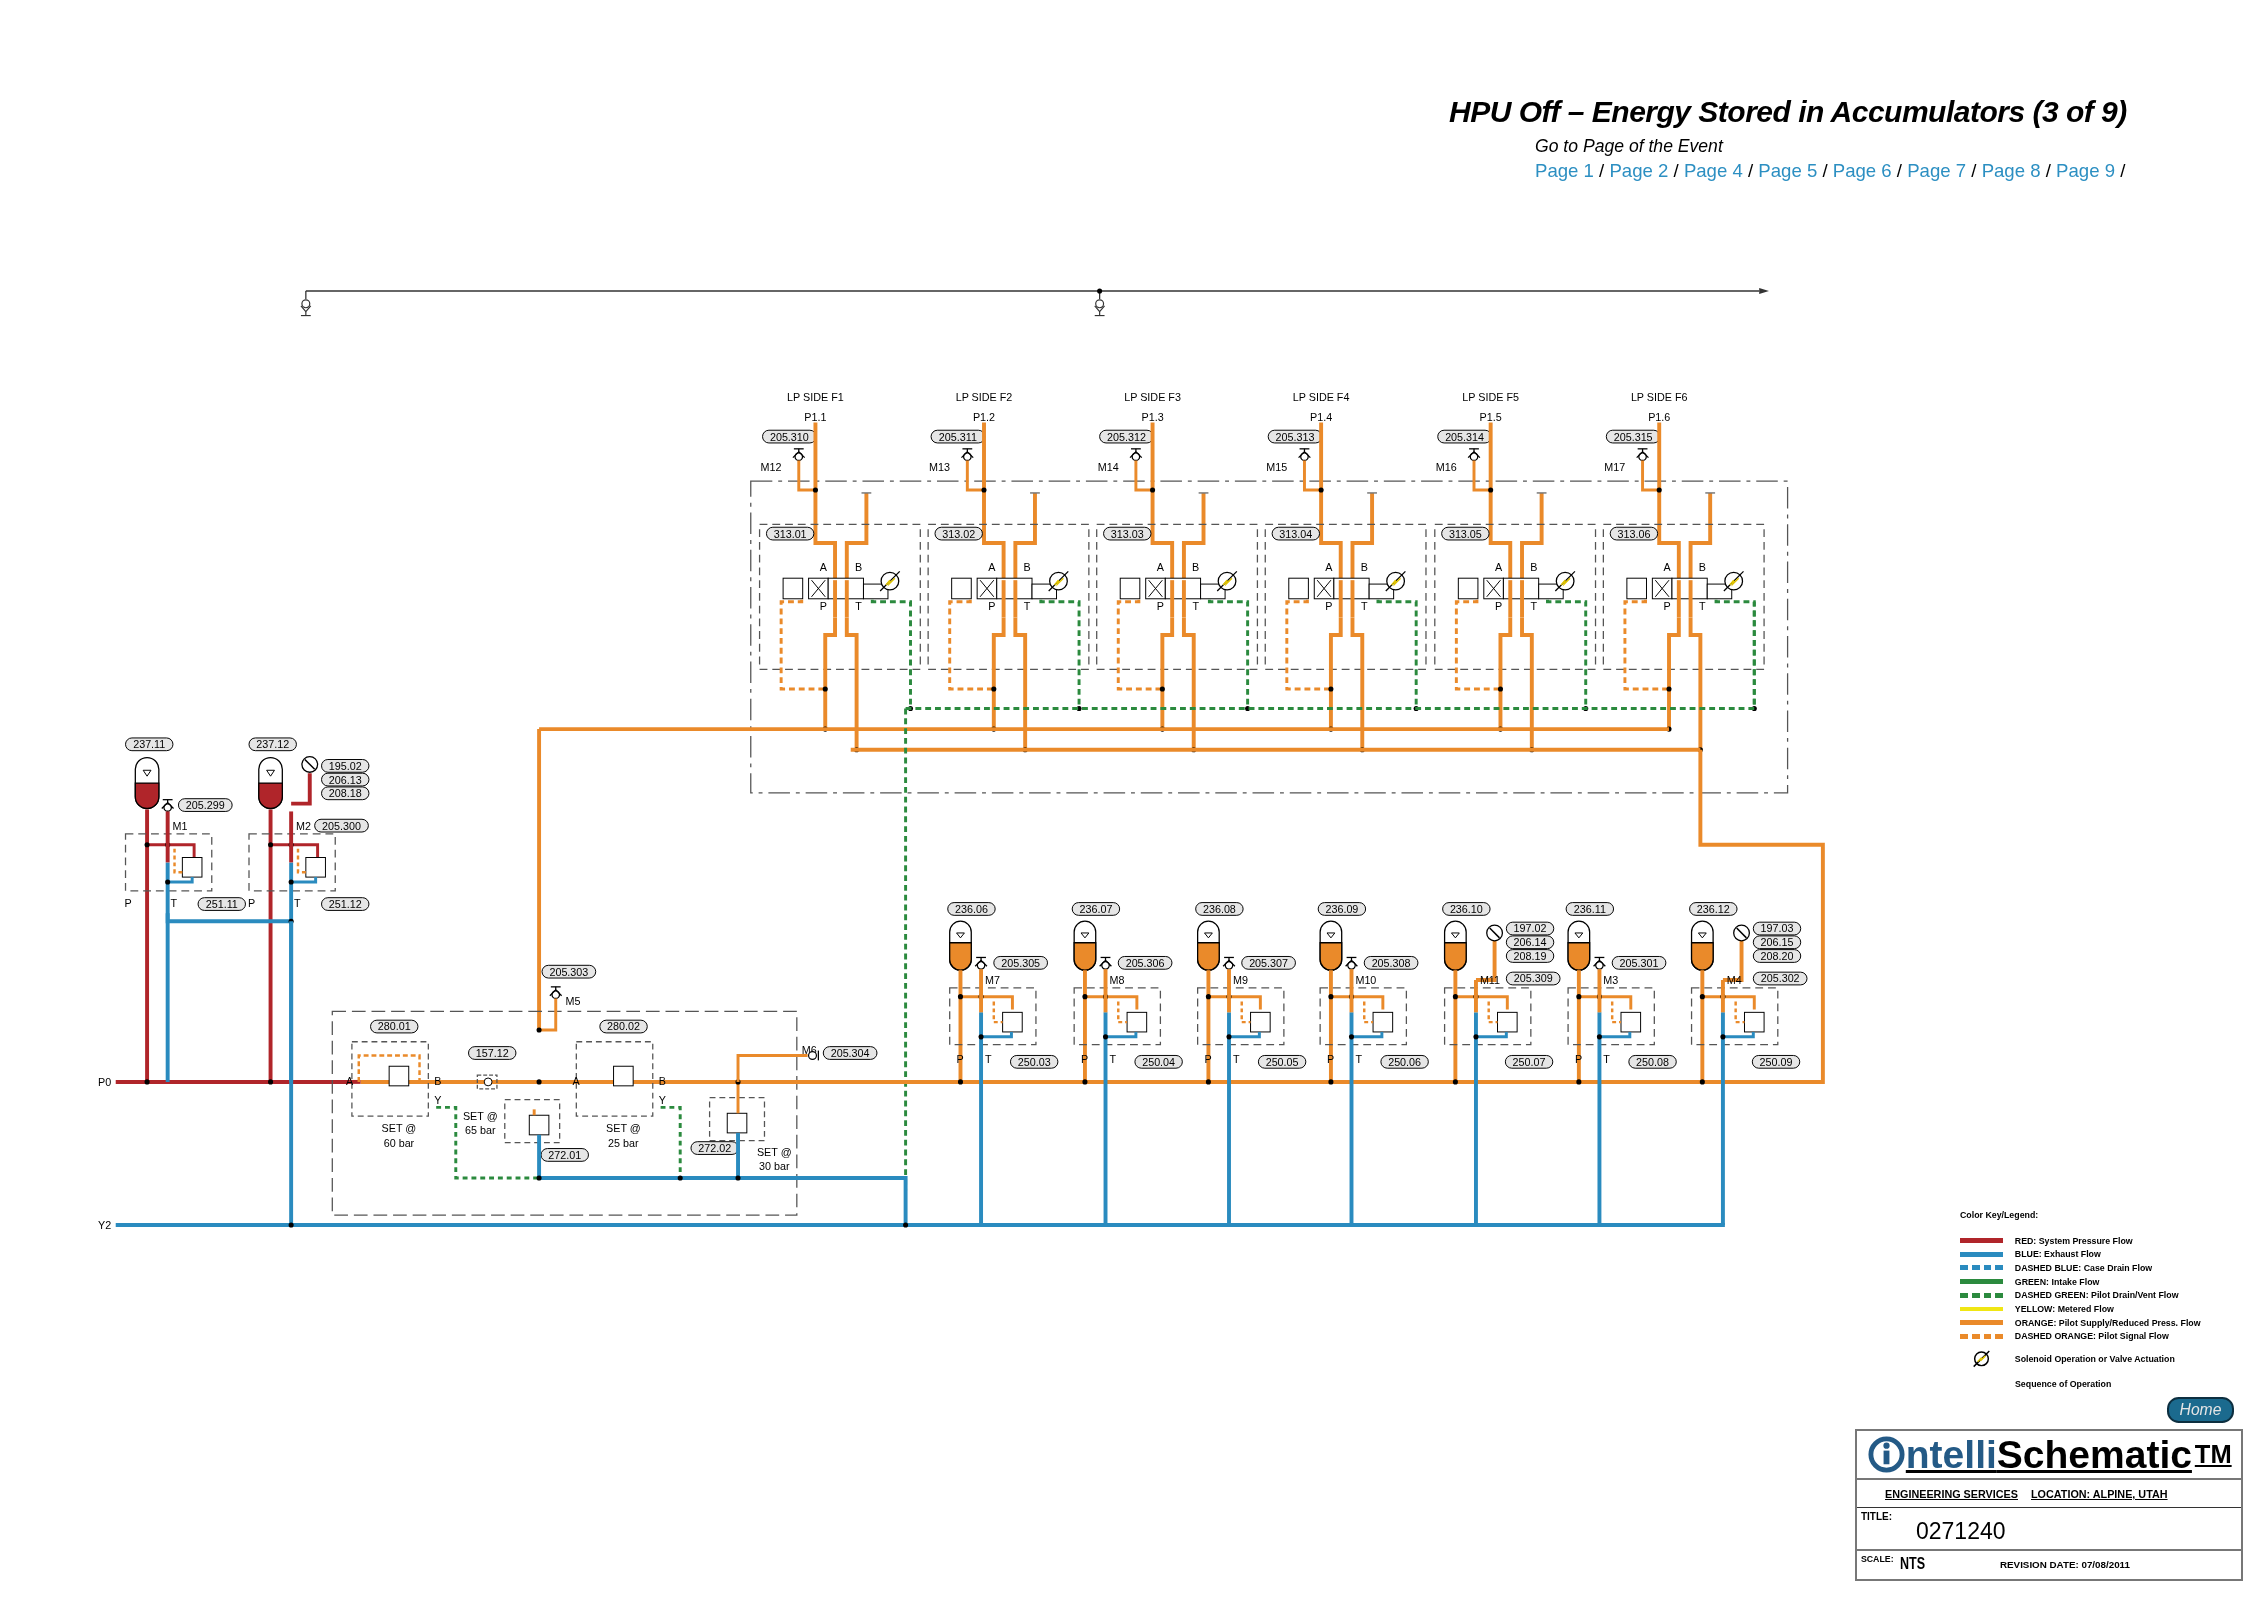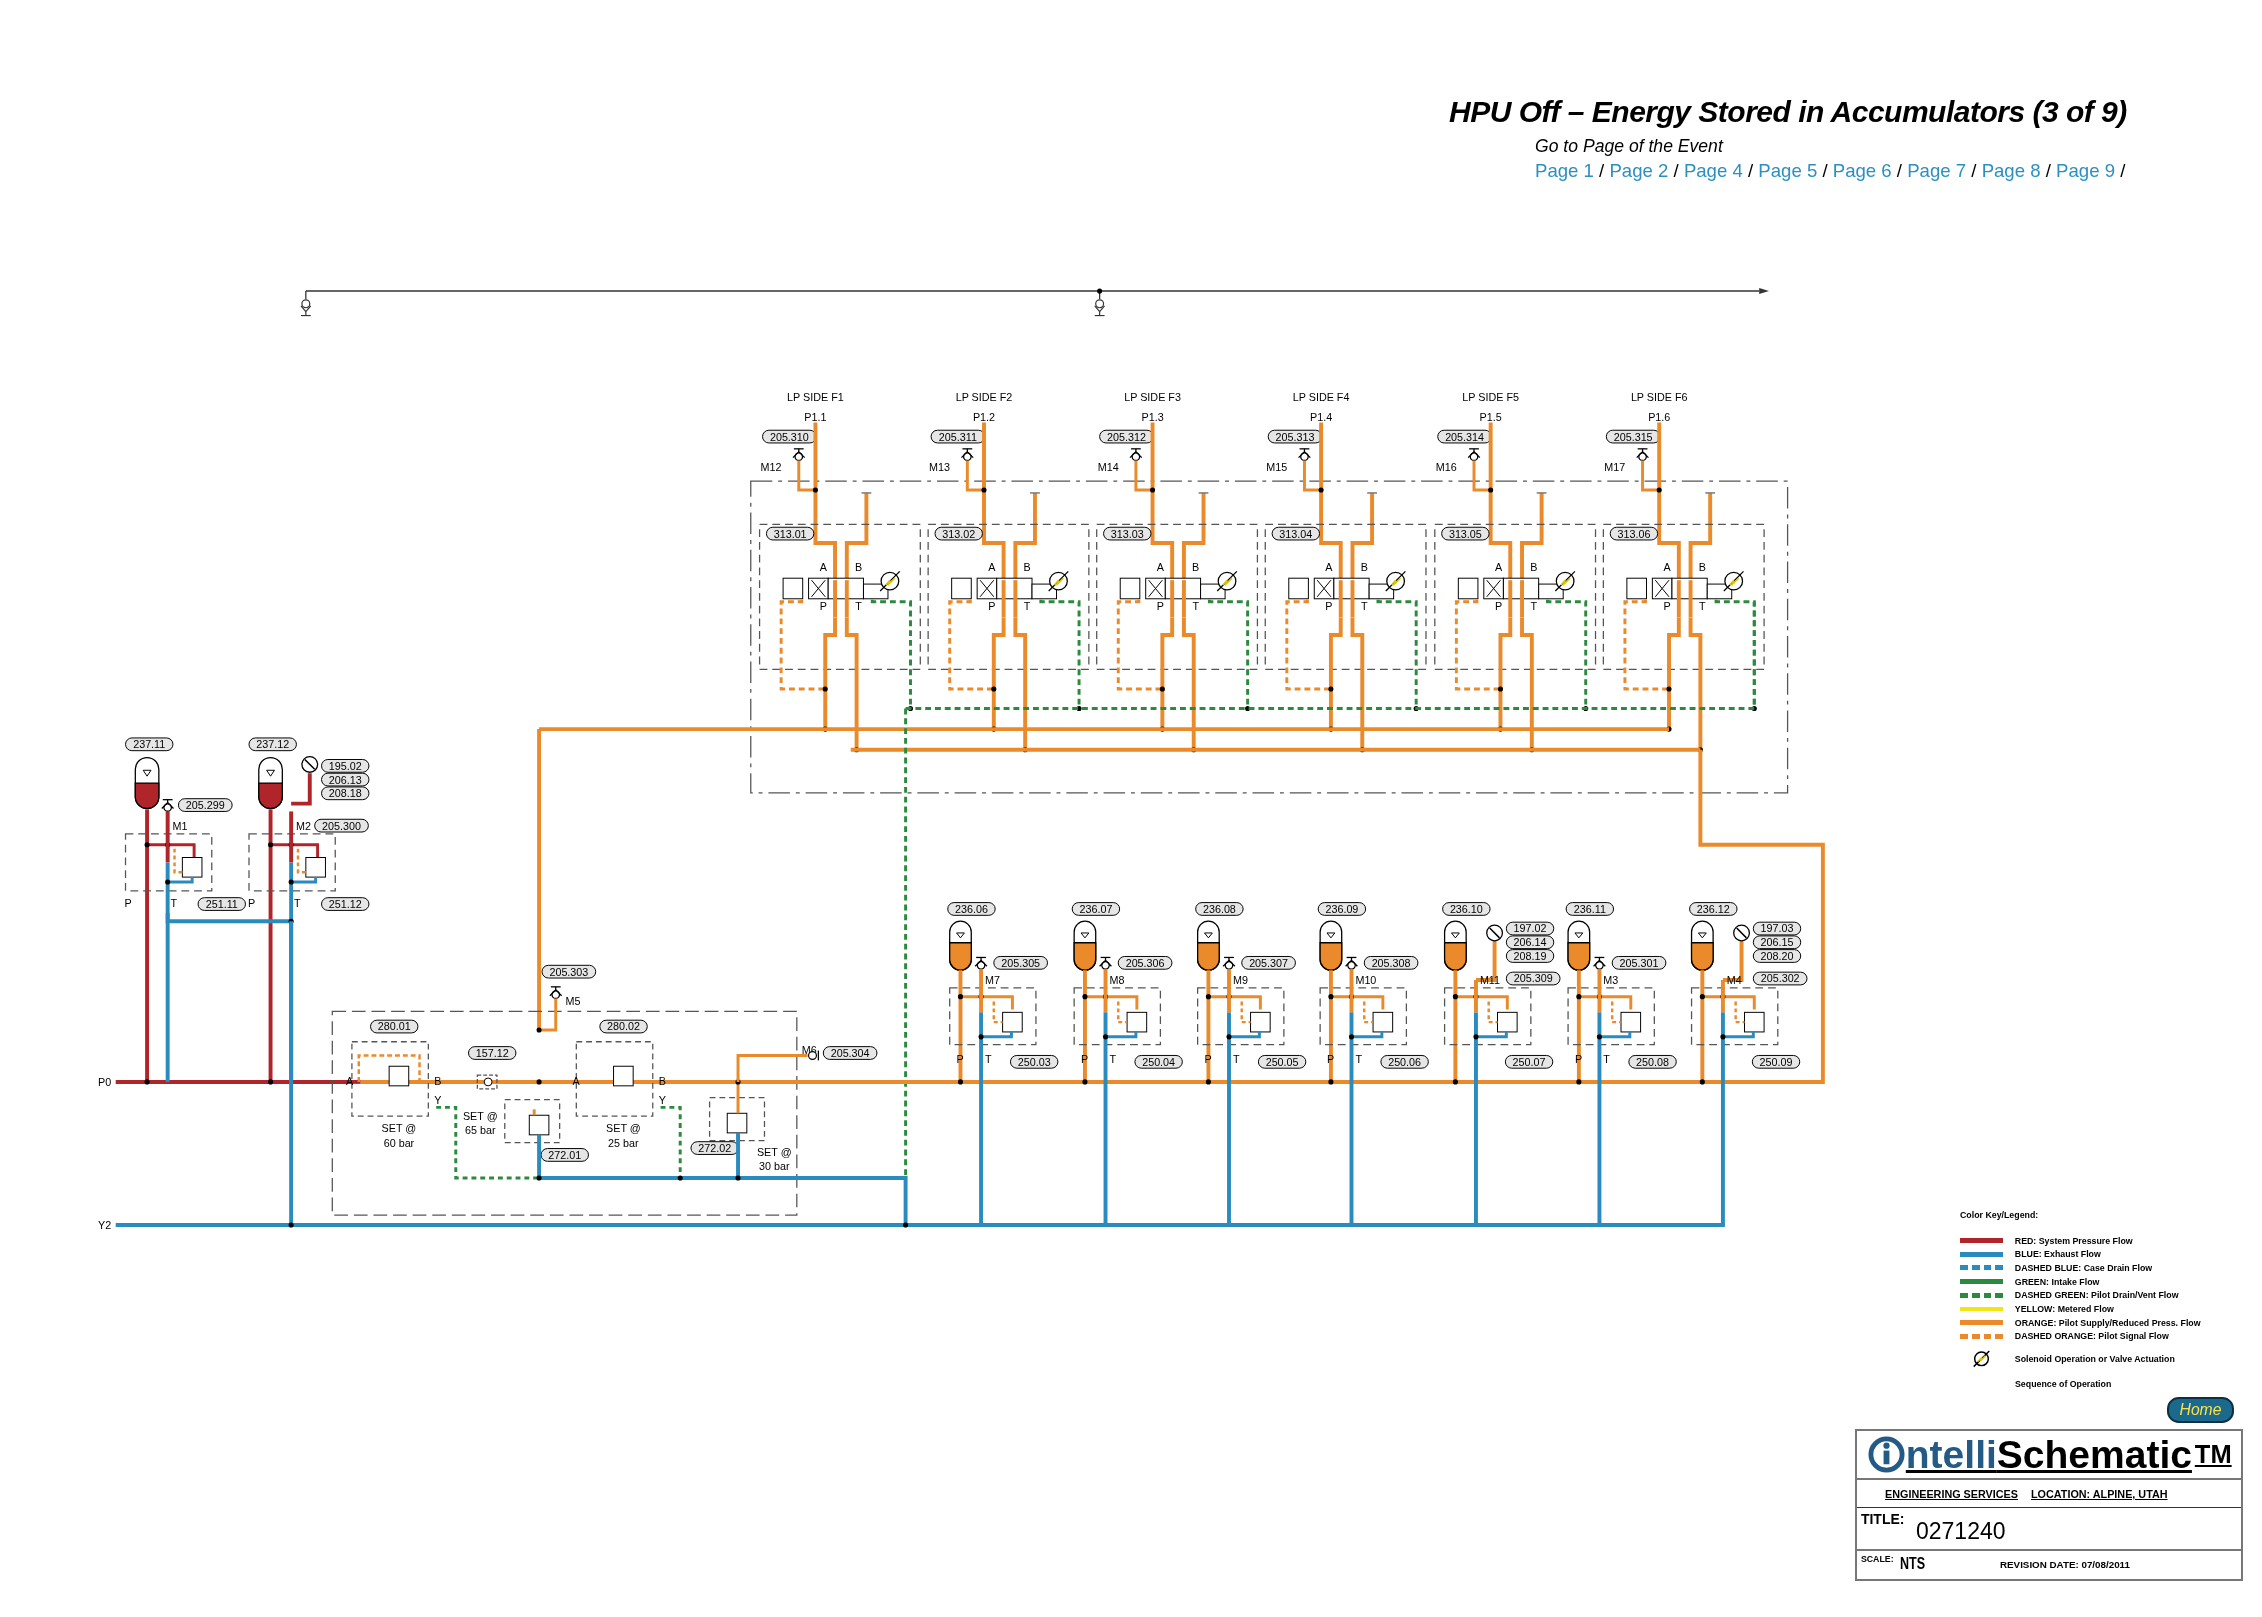--- a/index.html
+++ b/index.html
@@ -8,28 +8,28 @@
   .goto { position:absolute; left:1535px; top:136px; font-size:17.6px; font-style:italic; }
   .pages { position:absolute; left:1535px; top:160px; font-size:18.6px; }
   .pages a { color:#2c8fc2; text-decoration:none; cursor:pointer; }
   .pages .sep { color:#000; }
   svg#schem { position:absolute; left:0; top:0; }
   .legend { position:absolute; left:1960px; top:1210px; font-size:8.8px; font-weight:bold; }
   .legend .lh { margin-bottom:13.7px; }
   .legend .row { display:flex; align-items:center; height:13.7px; }
   .legend .sw { width:43px; height:4.9px; margin-right:11.8px; }
   .legend .sym { display:flex; align-items:center; height:25.5px; margin-top:3px; }
-  .home { position:absolute; left:2167px; top:1397px; width:63px; height:21.6px; border-radius:11.8px; background:#1b6a8e; color:#fde047; font-style:italic; font-size:15.7px; text-align:center; line-height:21.6px; border:2px solid #0d2f40; cursor:pointer; }
+  .home { position:absolute; left:2167px; top:1397px; width:63px; height:21.6px; border-radius:11.8px; background:#1b6a8e; color:#e5e5e5; font-style:italic; font-size:15.7px; text-align:center; line-height:21.6px; border:2px solid #0d2f40; cursor:pointer; }
   .tb { position:absolute; left:1855px; top:1429px; width:384px; border:2px solid #777; background:#fff;text-decoration:underline; }
   .tb .logo { height:47px; border-bottom:2px solid #777; font-size:39px; font-weight:bold; display:flex; align-items:center; padding-left:9.8px; }
   .tb .logo .i { color:#245a86; }
   .tb .logo .tm { font-size:25.5px; margin-left:2.9px; }
   .tb .eng { height:27.4px; border-bottom:1px solid #333; font-size:10.8px; font-weight:bold; display:flex; align-items:center; padding-left:28px; gap:13px; }
   .tb .tt { height:41px; border-bottom:2px solid #777; position:relative; }
-  .tb .tt .lab { position:absolute; left:3.9px; top:2.9px; font-size:14px; font-weight:bold;text-align:center; }
+  .tb .tt .lab { position:absolute; left:3.9px; top:2.9px; font-size:10px; font-weight:bold;text-align:center; }
   .tb .tt .val { position:absolute; left:59px; top:10px; font-size:23px; }
   .tb .sc { height:27.4px; position:relative; }
   .tb .sc .lab { position:absolute; left:3.9px; top:2.9px; font-size:8.8px; font-weight:bold; }
   .tb .sc .val { position:absolute; left:43px; top:3.9px; font-size:15.7px; font-weight:bold; transform:scaleX(0.8); transform-origin:left; }
   .tb .sc .rev { position:absolute; left:143px; top:7.8px; font-size:9.8px; font-weight:bold; }
 </style>
 </head>
 <body>
 
 <div class="title">HPU Off – Energy Stored in Accumulators (3 of 9)</div>

